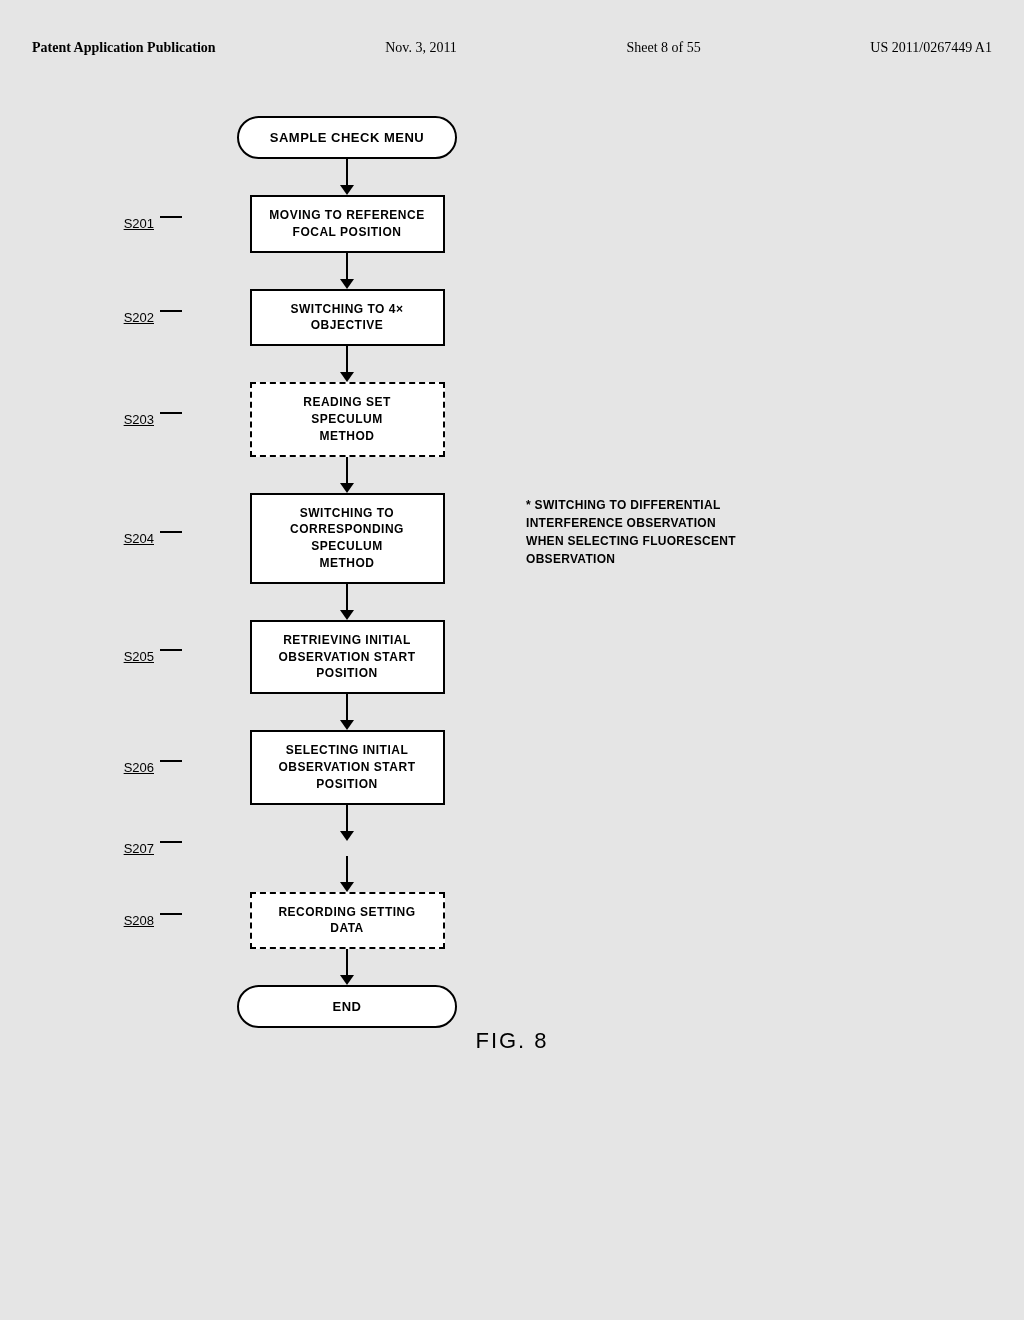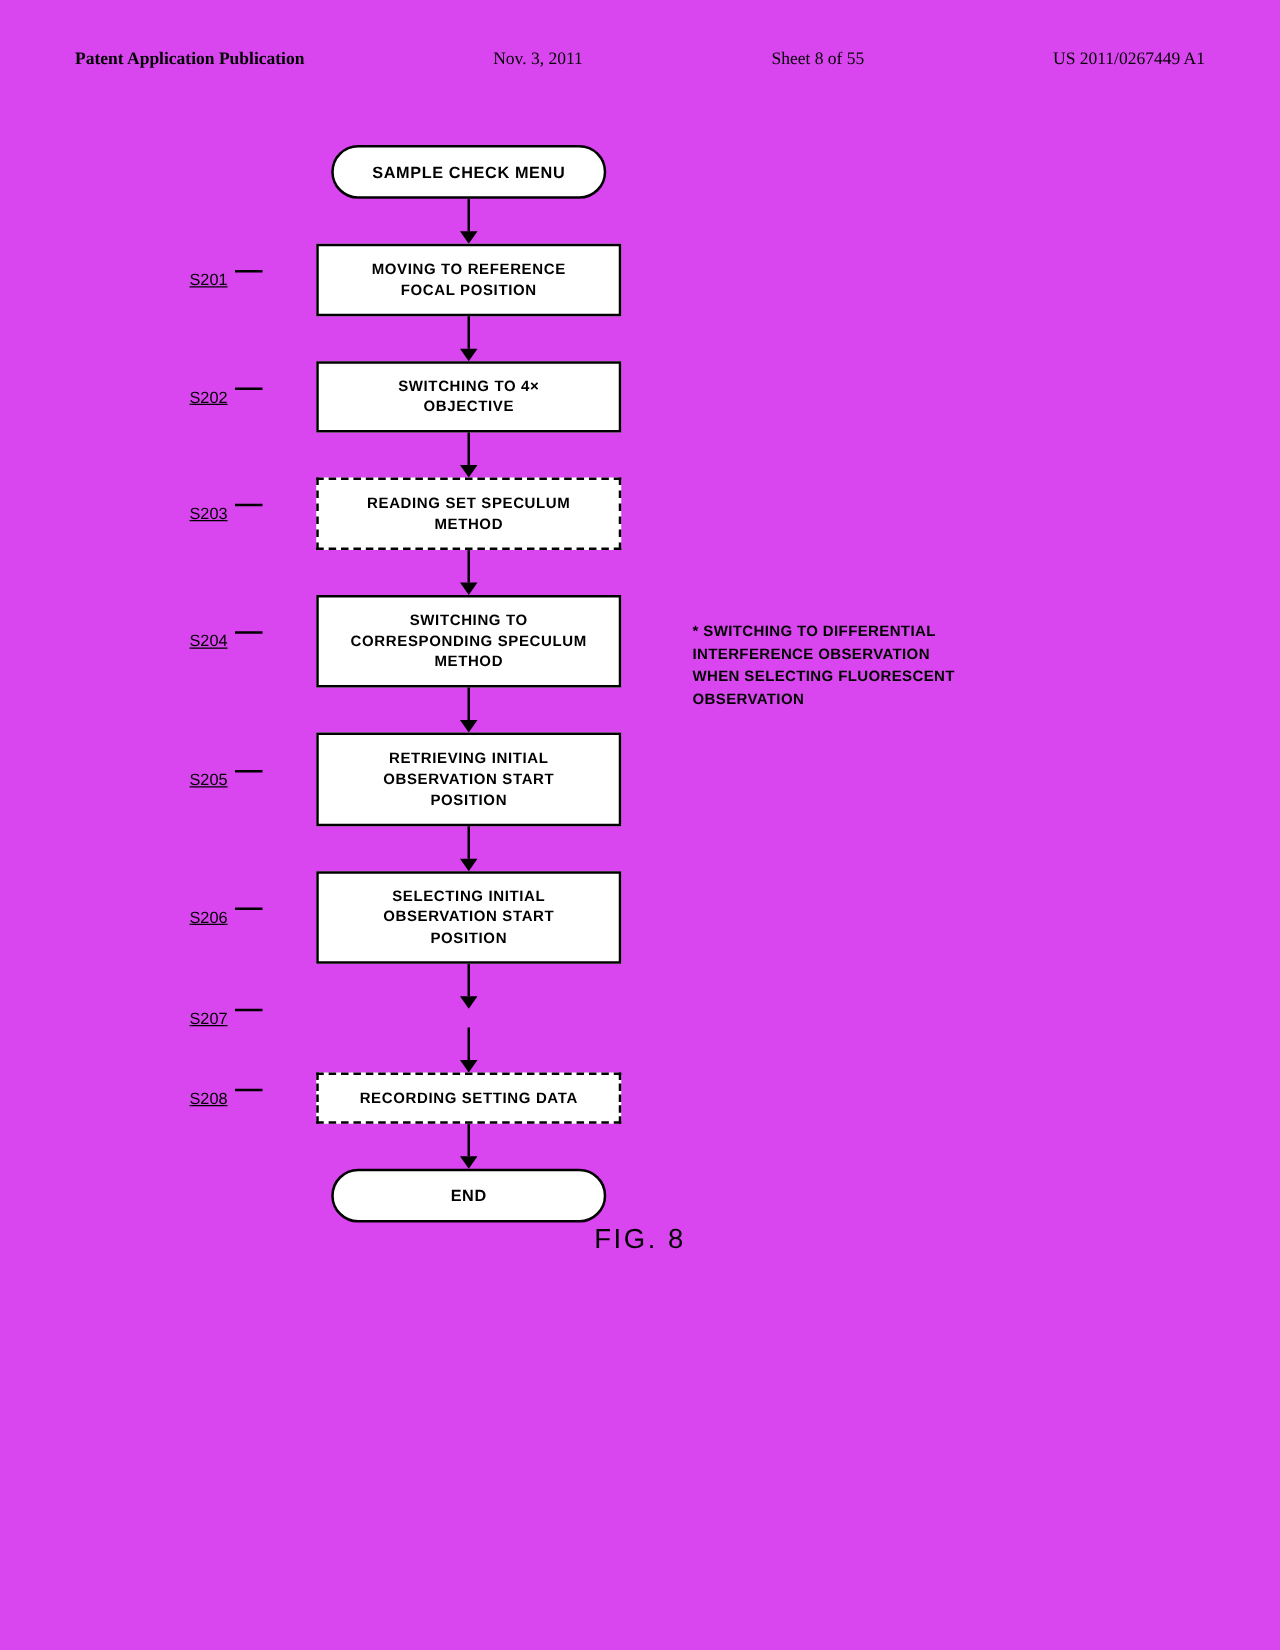--- a/index.html
+++ b/index.html
@@ -7,23 +7,23 @@
       background: #fff;
       font-family: 'Times New Roman', Times, serif;
       width: 1024px;
       min-height: 1320px;
       position: relative;
     }
 
     .page {
       width: 1024px;
       min-height: 1320px;
-      background: #d946ef;
+      background: #e5e5e5;
       position: relative;
-      padding: 40px 60px;
+      padding: 40px 32px;
     }
 
     
     .header {
       display: flex;
       justify-content: space-between;
       align-items: baseline;
       border-bottom: none;
       margin-bottom: 60px;
       font-size: 14px;
@@ -65,21 +65,21 @@
     }
 
     .node-rect {
       border: 2px solid #000;
       padding: 10px 16px;
       text-align: center;
       font-size: 12px;
       font-family: Arial, sans-serif;
       font-weight: bold;
       letter-spacing: 0.5px;
-      width: 244px;
+      width: 195px;
       background: #fff;
       line-height: 1.4;
     }
 
     .node-rect.dashed {
       border-style: dashed;
     }
 
     
     .arrow-down {

